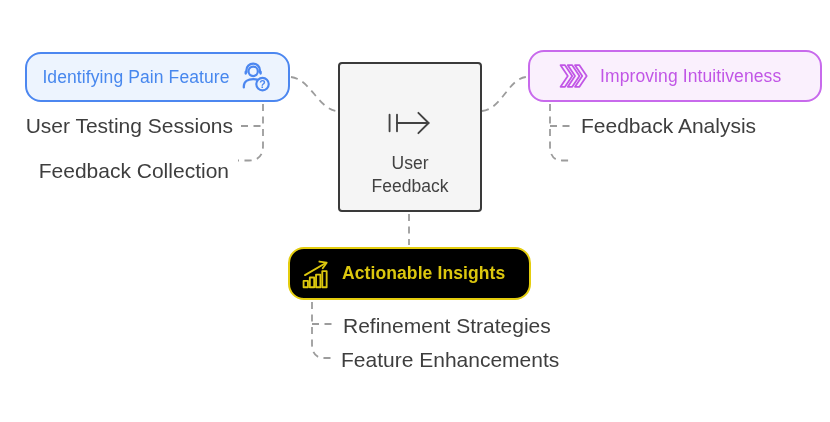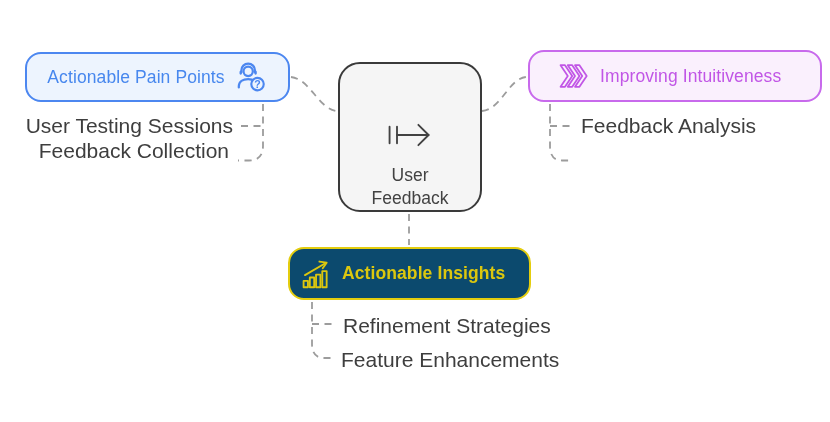--- a/index.html
+++ b/index.html
@@ -18,31 +18,31 @@
     justify-content:center;gap:9px;color:#4787ee;
   }
   .node-right{
     left:528px;top:50px;width:274px;height:48px;
     background:#faf0fd;border:2px solid #c86aec;border-radius:16px;
     padding-left:16px;gap:10px;color:#c156e6;
   }
   .node-right .icon{margin-left:13px;}
   .node-bottom{
     left:288px;top:247px;width:239px;height:49px;
-    background:#0c4a6e;border:2px solid #e4cd0e;border-radius:16px;
+    background:#000000;border:2px solid #e4cd0e;border-radius:16px;
     gap:10px;color:#dcc70e;
   }
   .node-bottom .icon{margin-left:11px;}
   .node-title{font-size:17.5px;font-weight:500;letter-spacing:0.1px;white-space:nowrap;}
   .node-bottom .node-title{font-weight:600;}
 
   .node-center{
     left:338px;top:62px;width:140px;height:146px;
-    background:#f5f5f5;border:2px solid #3a3a3a;border-radius:22px;
-    flex-direction:column;align-items:center;justify-content:flex-end;
+    background:#f5f5f5;border:2px solid #3a3a3a;border-radius:4px;
+    flex-direction:column;align-items:center;justify-content:center;
   }
   .node-center .icon{margin-top:33px;}
   .center-text{
     margin-top:16px;text-align:center;color:#424242;
     font-size:17.5px;line-height:23px;
   }
 
   .sub-item{
     position:absolute;z-index:1;color:#3e3e3e;font-size:21px;line-height:21px;white-space:nowrap;
   }
@@ -60,36 +60,36 @@
     <path d="M409,214 L409,245"></path>
     <path d="M241,126 L263,126"></path>
     <path d="M263,104 L263,146 Q263,160.5 249,160.5 L238,160.5"></path>
     <path d="M550,126 L572,126"></path>
     <path d="M550,104 L550,146 Q550,160.5 562,160.5 L571,160.5"></path>
     <path d="M312,324 L336,324"></path>
     <path d="M312,302 L312,344 Q312,358 324,358 L334,358"></path>
   </svg>
 
   <div class="node node-left">
-    <span class="node-title">Actionable Pain Points</span>
+    <span class="node-title">Identifying Pain Feature</span>
     <span class="icon">
       <svg width="34" height="34" viewBox="0 0 24 24" fill="none" stroke="#4c87f0" stroke-width="1.6" stroke-linecap="round" stroke-linejoin="round">
         <circle cx="10" cy="8" r="3.3"></circle>
         <path d="M3.4,19.4 L3.4,18.6 C3.4,15.1 6.4,13.5 10,13.5 C11.7,13.5 13.3,13.9 14.5,14.7"></path>
         <path d="M5.2,8.6 L5.2,7.4 C5.2,4.7 7.3,2.6 10,2.6 C12.7,2.6 14.8,4.7 14.8,7.4 L14.8,8.6"></path>
         <rect x="3.9" y="7.6" width="1.7" height="2.8" rx="0.8" fill="#4c87f0" stroke="none"></rect>
         <rect x="14.4" y="7.6" width="1.7" height="2.8" rx="0.8" fill="#4c87f0" stroke="none"></rect>
         <circle cx="16.6" cy="17" r="4.4" fill="#edf4fe" stroke-width="1.5"></circle>
         <text x="16.6" y="19.6" font-size="7.5" font-weight="bold" fill="#4c87f0" stroke="none" text-anchor="middle" font-family="Liberation Sans, sans-serif">?</text>
       </svg>
     </span>
   </div>
 
   <div class="sub-item sub-right-align" style="left:0;width:233px;top:115px;">User Testing Sessions</div>
-  <div class="sub-item sub-right-align" style="left:0;width:229px;top:140px;">Feedback Collection</div>
+  <div class="sub-item sub-right-align" style="left:0;width:229px;top:160px;">Feedback Collection</div>
 
   <div class="node node-center">
     <span class="icon">
       <svg width="50" height="26" viewBox="0 0 50 28" fill="none" stroke="#424242" stroke-width="2" stroke-linecap="round" stroke-linejoin="round">
         <path d="M3,5 L3,23"></path>
         <path d="M11,5 L11,23"></path>
         <path d="M11,14 L45,14"></path>
         <path d="M34,3 L45,14 L34,25"></path>
       </svg>
     </span>

